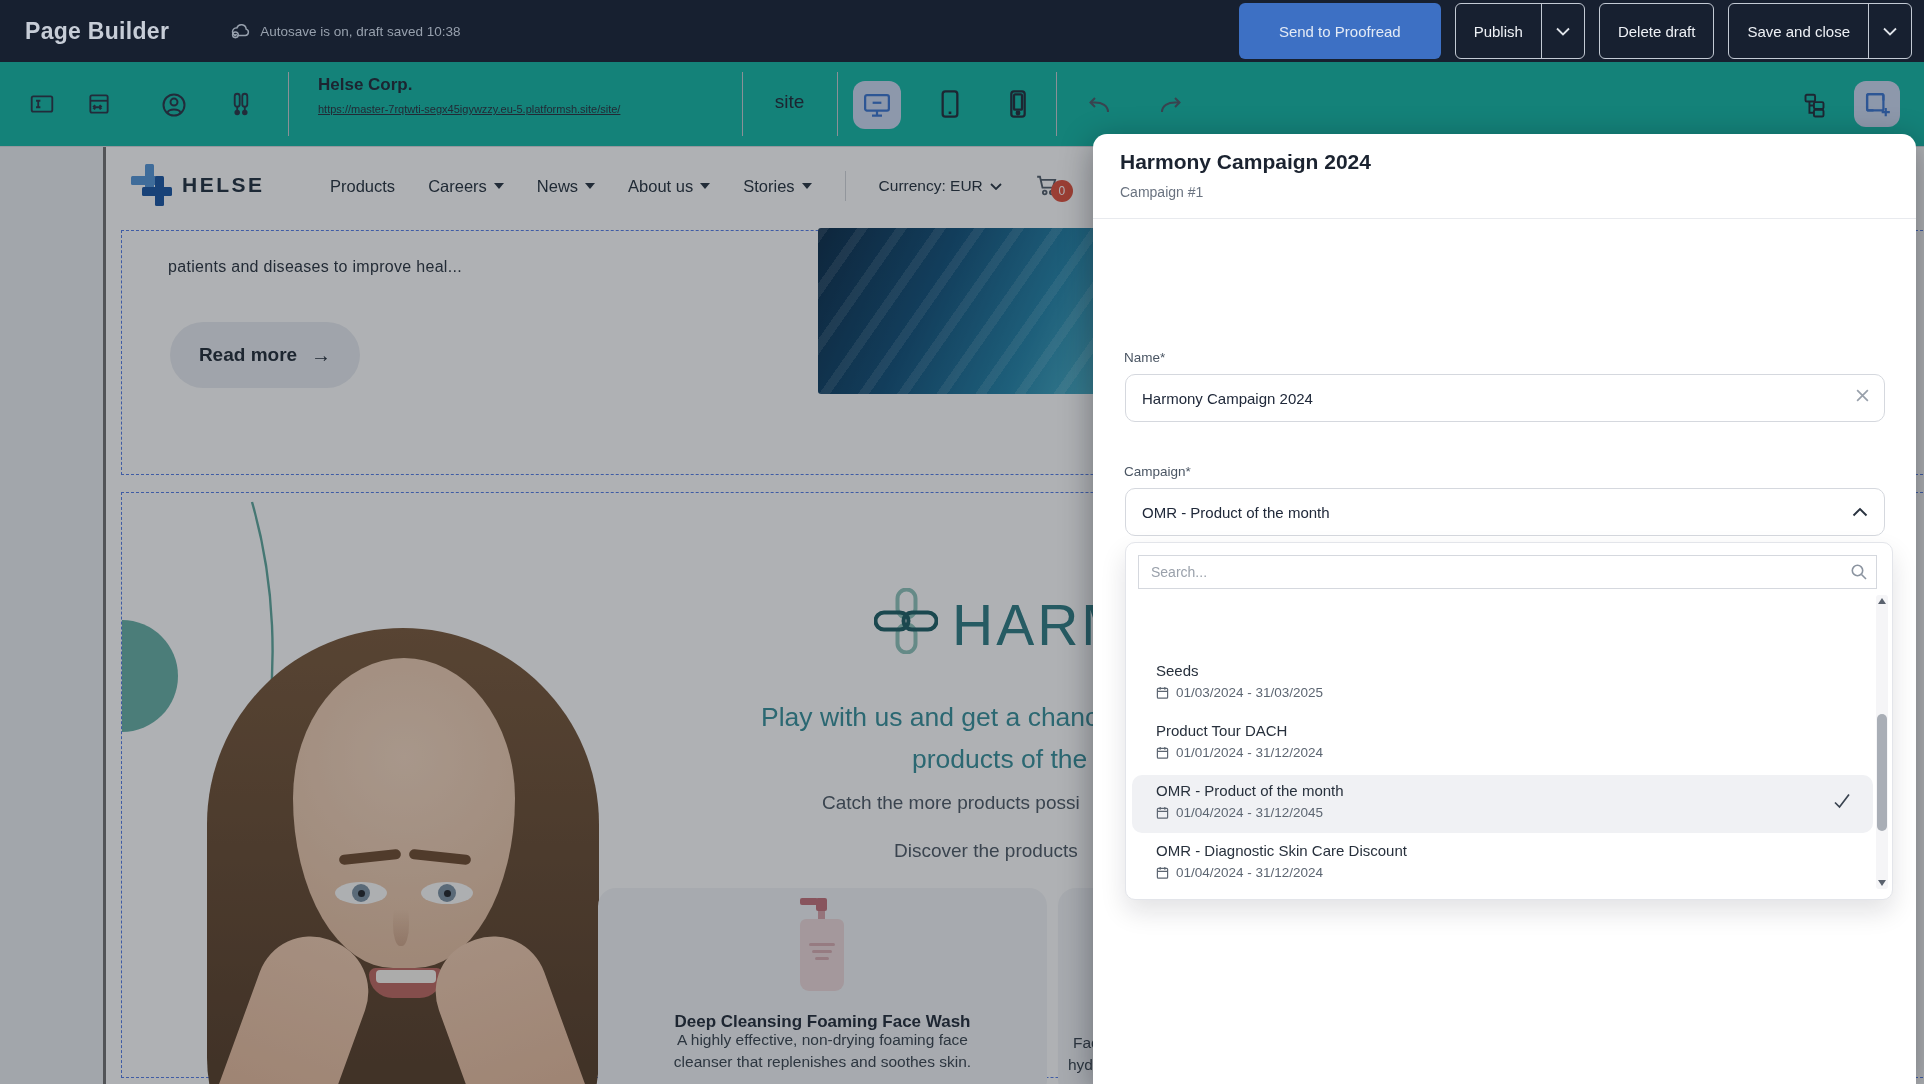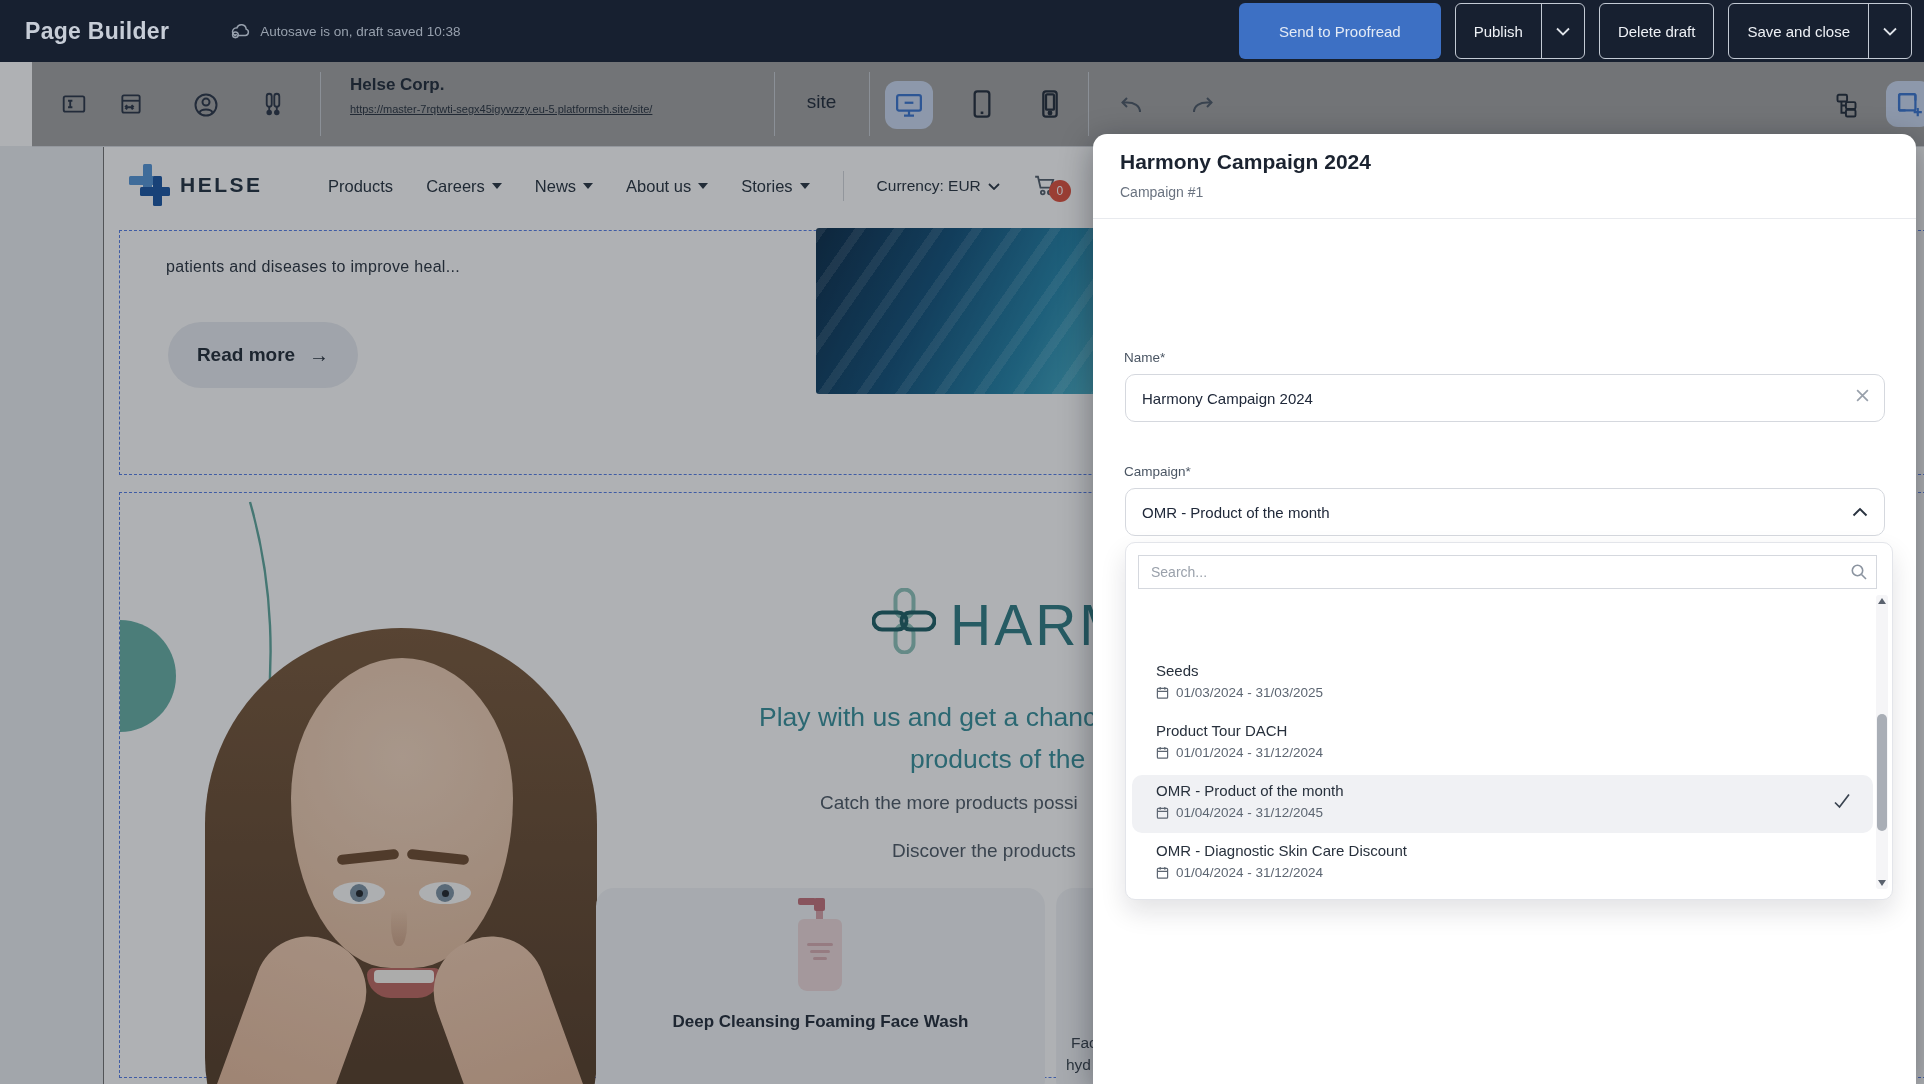--- a/index.html
+++ b/index.html
@@ -14,33 +14,33 @@
   .autosave{display:flex;align-items:center;gap:9px;margin-left:60px;color:#97a0ad;font-size:13.5px;}
   .header-actions{margin-left:auto;margin-right:12px;display:flex;align-items:center;gap:14px;}
   .btn{height:56px;border-radius:6px;display:flex;align-items:center;font-size:15px;cursor:pointer;box-sizing:border-box;}
   .btn-primary{background:#3d70c4;color:#e3eaf5;padding:0 22px;}
   .btn-outline{border:1px solid #c3cad4;color:#eef1f6;}
   .btn-label{padding:0 18px;white-space:nowrap;}
   .split-div{width:1px;align-self:stretch;background:#c3cad4;}
   .btn-caret{width:42px;display:flex;align-items:center;justify-content:center;}
 
   
-  .toolbar{position:absolute;top:62px;left:0;right:0;height:84px;background:#a3a3a3;
-           border-bottom:1px solid #d7dade;z-index:10;margin-left:32px;}
+  .toolbar{position:absolute;top:62px;left:0;right:0;height:84px;background:#14b8a6;
+           border-bottom:1px solid #d7dade;z-index:10;}
   .tb-divider{position:absolute;top:10px;bottom:10px;width:1px;background:#c9cdd3;}
   .tb-btn{position:absolute;cursor:pointer;}
   .site-name{position:absolute;left:318px;top:13px;font-size:17px;font-weight:bold;color:#202b39;}
   .site-url{position:absolute;left:318px;top:41px;font-size:11px;color:#29333f;text-decoration:underline;}
   .env-label{position:absolute;left:742px;width:95px;top:29px;text-align:center;font-size:19px;color:#212b39;}
   .icon-chip{position:absolute;width:48px;height:48px;background:#ccdaf1;border-radius:12px;
              display:flex;align-items:center;justify-content:center;cursor:pointer;}
 
   
   .preview{position:absolute;top:146px;left:0;right:0;bottom:0;background:#eceef1;z-index:1;}
-  .viewport{position:absolute;left:103px;top:0;right:0;bottom:0;background:#fff;border-left:1px solid #737373;}
+  .viewport{position:absolute;left:103px;top:0;right:0;bottom:0;background:#fff;border-left:3px solid #737373;}
   .site-header{position:absolute;left:0;top:0;right:0;height:80px;background:#fff;}
   .brand-text{position:absolute;left:76px;top:27px;font-size:21px;font-weight:bold;color:#223140;letter-spacing:2.5px;}
   .site-nav{position:absolute;left:224px;top:0;height:80px;display:flex;align-items:center;gap:33px;
             font-size:16.5px;color:#27333f;}
   .nav-item{display:flex;align-items:center;gap:7px;cursor:pointer;white-space:nowrap;}
   .nav-sep{width:1px;height:30px;background:#d3d7db;}
   .currency{font-size:15.5px;}
   .cart-wrap{position:relative;cursor:pointer;}
   .cart-badge{position:absolute;left:16px;top:6px;width:22px;height:22px;border-radius:50%;
               background:#e0513e;color:#fff;font-size:12px;display:flex;align-items:center;justify-content:center;}
@@ -387,20 +387,24 @@
           <span class="b-spout"></span>
             <span class="b-pump"></span>
           <span class="b-neck"></span>
           <span class="b-body">
             <span class="b-lbl" style="top:24px;"></span>
             <span class="b-lbl" style="top:31px;width:20px;left:12px;"></span>
             <span class="b-lbl" style="top:38px;width:14px;left:15px;"></span>
           </span>
         </div>
         <div class="pcard-title">Deep Cleansing Foaming Face Wash</div>
+        <div class="pcard-desc">
+          <span>A highly effective, non-drying foaming face</span><br>
+          <span>cleanser that replenishes and soothes skin.</span>
+        </div>
       </div>
       <div class="pcard" style="left:952px;">
         <span class="frag" style="left:15px;top:146px;">Fac</span>
         <span class="frag" style="left:10px;top:168px;">hyd</span>
       </div>
     </div>
   </div>
 
   <div class="dim"></div>
 

